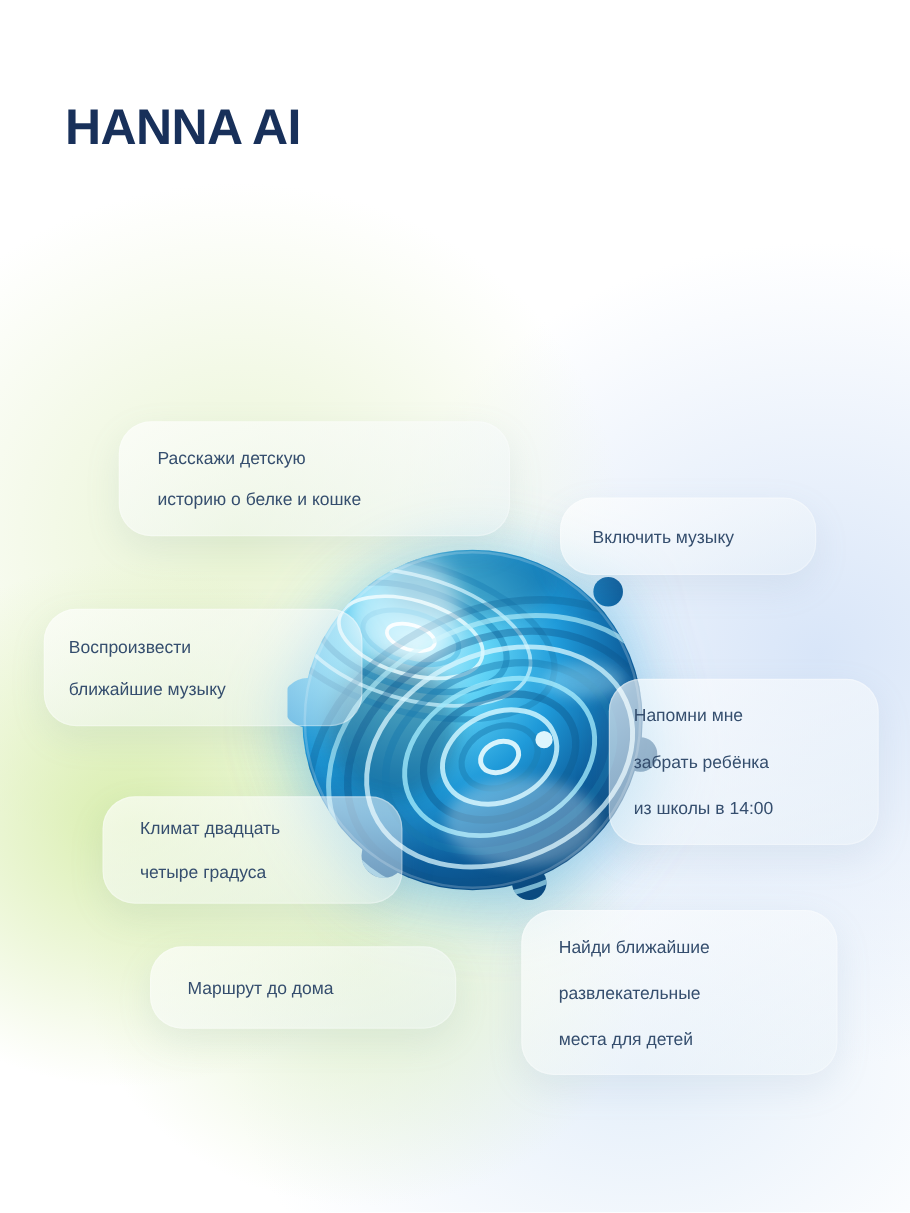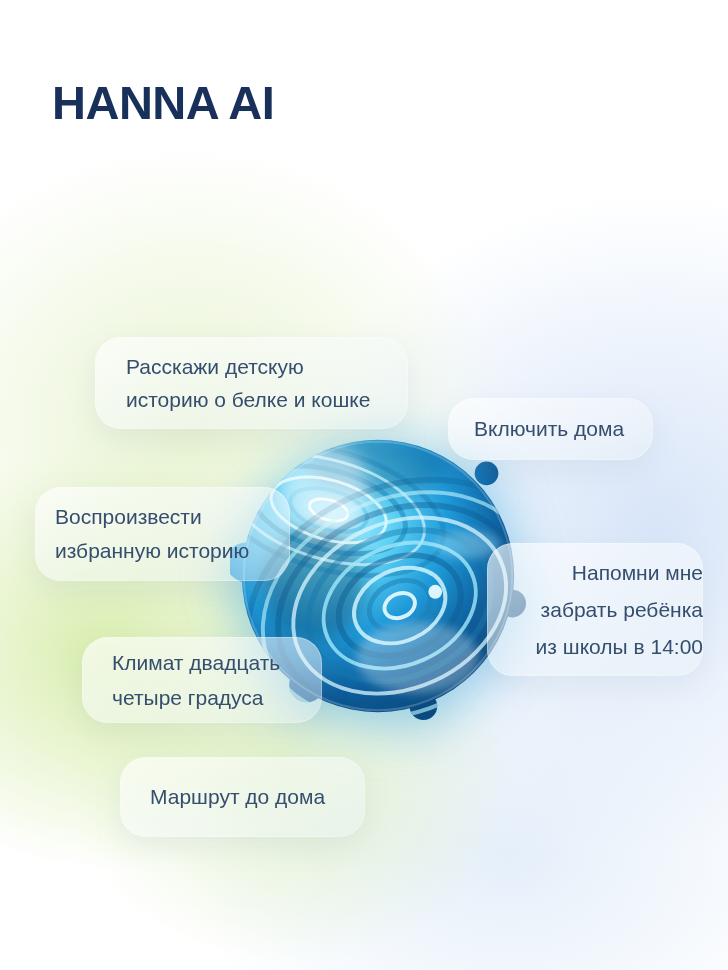--- a/index.html
+++ b/index.html
@@ -21,42 +21,42 @@
       #ffffff;
     overflow: hidden;
   }
 
   
   .title-block {
     position: absolute; left: 52px; top: 76px;
     color: #18305a;
   }
   .title-line {
-    font-size: 47px; font-weight: 700; line-height: 53px;
+    font-size: 40px; font-weight: 700; line-height: 53px;
     letter-spacing: -0.5px; white-space: nowrap;
   }
 
   
   .bubble {
     position: absolute;
     border-radius: 26px;
     background: linear-gradient(160deg, rgba(255,255,255,0.66) 0%, rgba(233,242,247,0.42) 100%);
     box-shadow: 0 10px 28px rgba(125,155,180,0.13), inset 0 0 0 1px rgba(255,255,255,0.28);
     color: #354e6e;
-    font-size: 21px;
+    font-size: 14px;
     white-space: pre-line;
     display: flex; flex-direction: column; justify-content: center;
     box-sizing: border-box;
   }
   .b1 { left: 95px;  top: 337px; width: 313px; height: 92px;  padding-left: 31px; line-height: 33px; }
   .b2 { left: 448px; top: 398px; width: 205px; height: 62px;  padding-left: 26px; line-height: 24px; }
   .b3 { left: 35px;  top: 487px; width: 255px; height: 94px;  padding-left: 20px; line-height: 34px; }
-  .b4 { left: 487px; top: 543px; width: 216px; height: 133px; padding-left: 20px; line-height: 37px; text-align: right; }
+  .b4 { left: 487px; top: 543px; width: 216px; height: 133px; padding-left: 20px; line-height: 37px; }
   .b5 { left: 50px;  top: 637px; width: 240px; height: 86px;  padding-left: 30px; line-height: 35px; margin-left: 32px; }
-  .b6 { left: 120px; top: 757px; width: 245px; height: 80px;  padding-left: 30px; line-height: 24px; }
+  .b6 { left: 120px; top: 757px; width: 245px; height: 66px;  padding-left: 30px; line-height: 24px; }
   .b7 { left: 417px; top: 728px; width: 253px; height: 132px; padding-left: 30px; line-height: 37px; }
 
   
   .orb {
     position: absolute; left: 230px; top: 426px;
     width: 296px; height: 296px;
     filter: drop-shadow(0 14px 26px rgba(50,140,200,0.30)) drop-shadow(0 0 24px rgba(110,210,245,0.40));
   }
 </style>
 </head>
@@ -130,23 +130,26 @@
       <circle cx="95" cy="62" r="45" fill="#ffffff" opacity="0.50" filter="url(#soft)"></circle>
       <ellipse cx="190" cy="235" rx="62" ry="36" fill="#f2fcff" opacity="0.30" filter="url(#soft2)"></ellipse>
       <circle cx="208" cy="168" r="7" fill="#e8fbff" opacity="0.95"></circle>
       <ellipse cx="240" cy="120" rx="34" ry="14" fill="#bdeffd" opacity="0.35" filter="url(#soft2)"></ellipse>
       <circle cx="150" cy="152" r="136" fill="none" stroke="#ffffff" stroke-width="2" opacity="0.20"></circle>
     </g>
   </svg>
 
   <div class="bubble b1">Расскажи детскую
 историю о белке и кошке</div>
-  <div class="bubble b2">Включить дома</div>
+  <div class="bubble b2">Включить музыку</div>
   <div class="bubble b3">Воспроизвести
-избранную историю</div>
+ближайшие музыку</div>
   <div class="bubble b4">Напомни мне
 забрать ребёнка
 из школы в 14:00</div>
   <div class="bubble b5">Климат двадцать
 четыре градуса</div>
   <div class="bubble b6">Маршрут до дома</div>
+  <div class="bubble b7">Найди ближайшие
+развлекательные
+места для детей</div>
 
 </div>
 
 </body></html>

